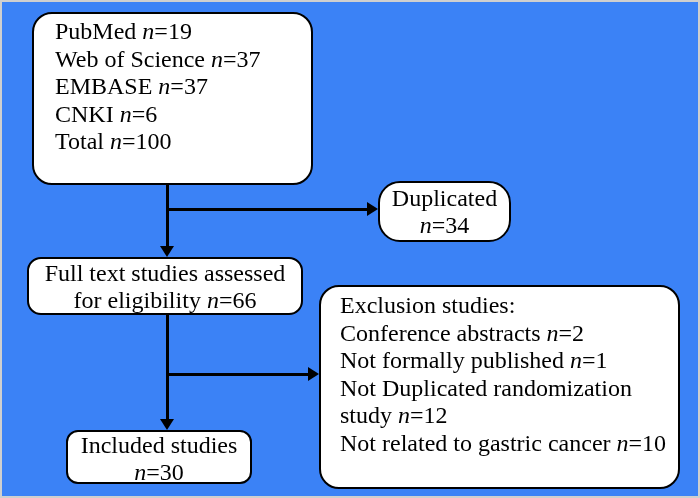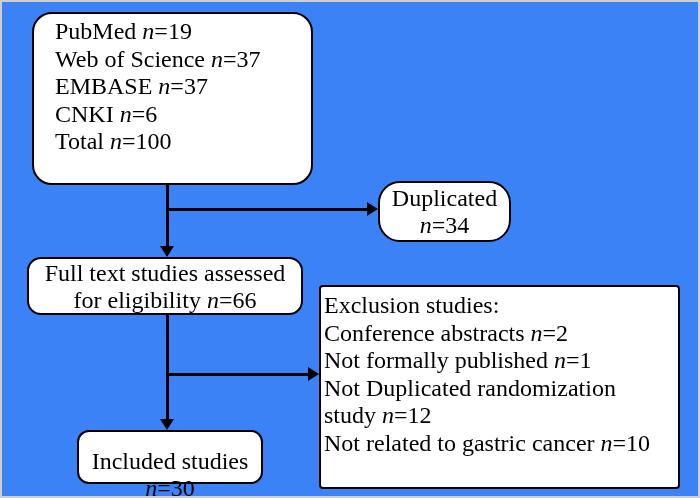--- a/index.html
+++ b/index.html
@@ -42,30 +42,30 @@
     padding-top: 2px;
   }
   .b-eligibility {
     left: 17px; top: 255px; width: 276px; height: 58px;
     border-radius: 14px;
     padding-top: 1px;
     margin-left: 8px;
   }
   .b-exclusion {
     left: 317px; top: 283px; width: 361px; height: 204px;
-    border-radius: 4px;
-    padding: 5px 2px 0 3px;
+    border-radius: 20px;
+    padding: 5px 2px 0 19px;
   }
   .b-exclusion .t { line-height: 27.5px; }
   .b-exclusion .indent { }
 
   .b-included {
-    left: 75px; top: 428px; width: 186px; height: 54px;
+    left: 64px; top: 428px; width: 186px; height: 54px;
     border-radius: 12px;
-    padding-top: 16px;
+    padding-top: 0px;
   }
 
   
   .line {
     position: absolute;
     background: #000000;
   }
   .vline { width: 2.5px; }
   .hline { height: 2.5px; }
 

